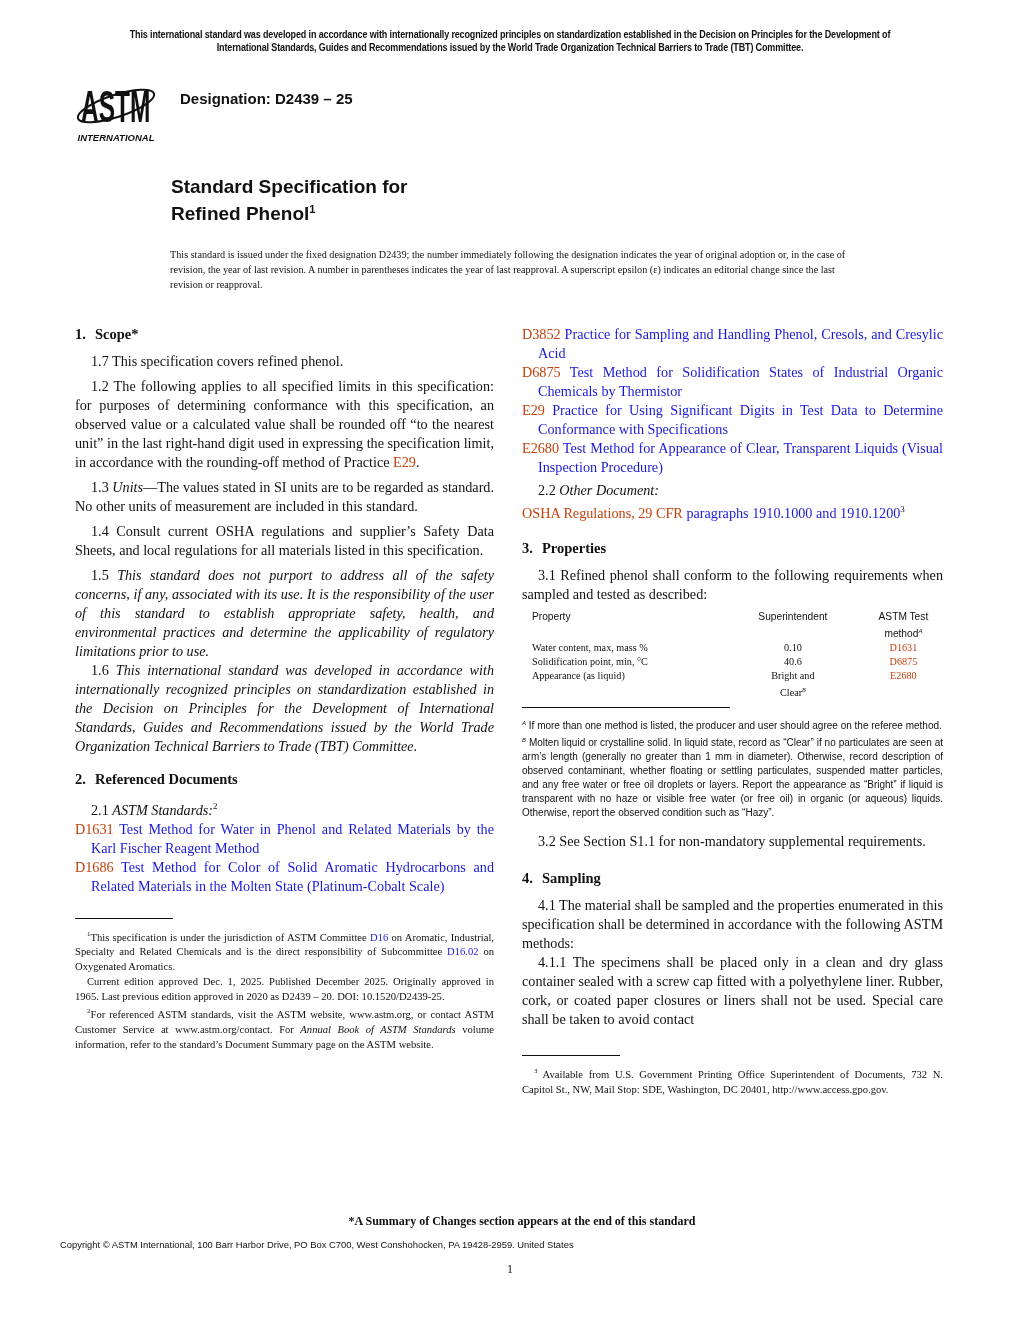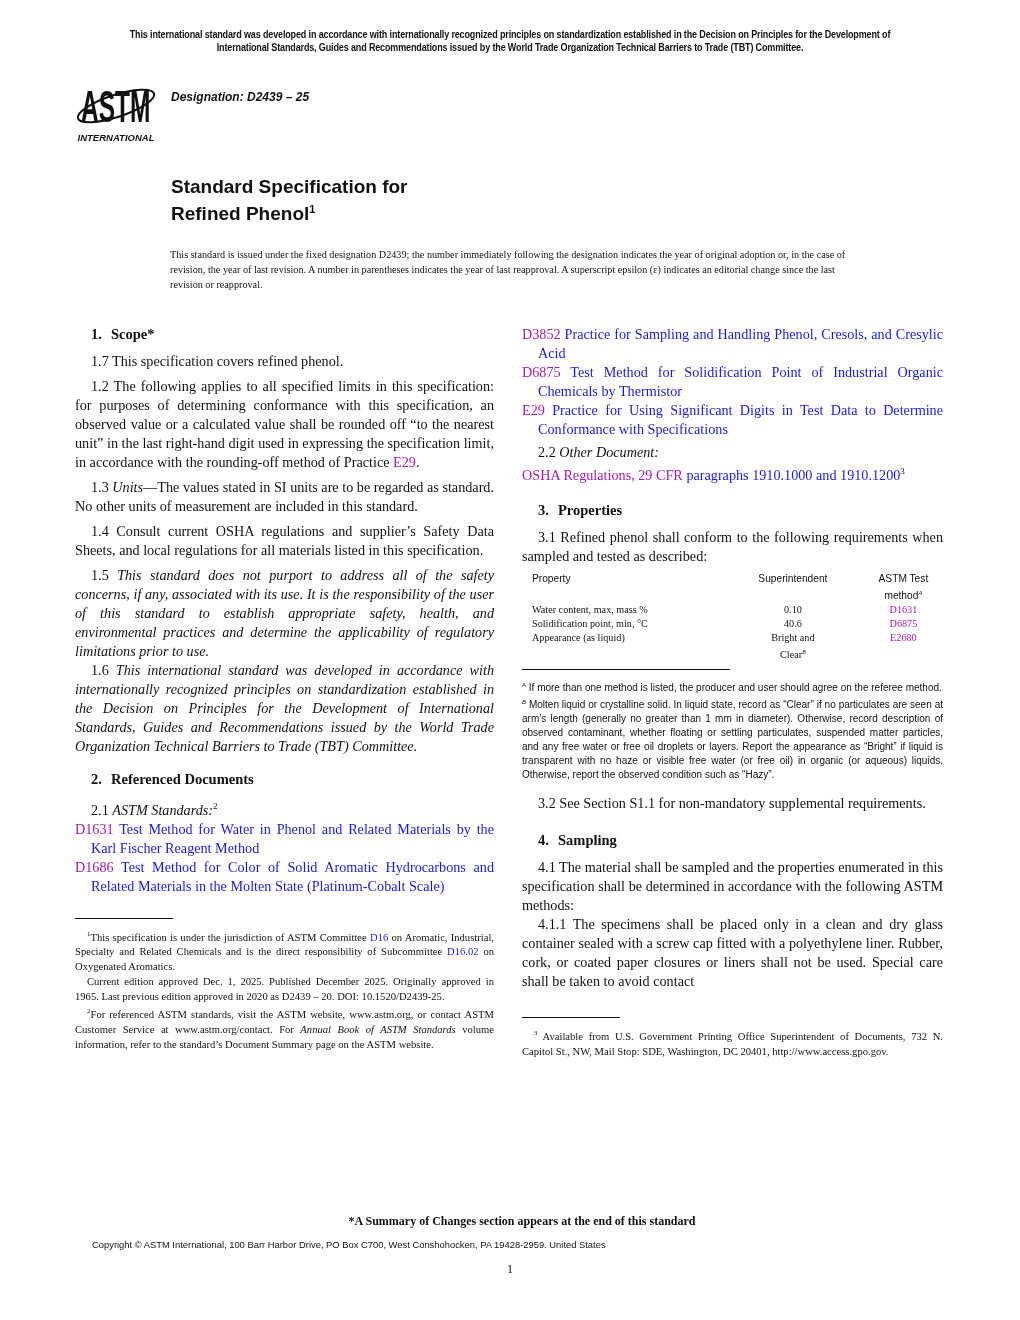--- a/index.html
+++ b/index.html
@@ -1,52 +1,52 @@
 <!DOCTYPE html>
 <html><head>
 <meta charset="utf-8">
 <style>
   html, body { margin:0; padding:0; background:#fff; }
   body { width:1020px; height:1320px; position:relative; overflow:hidden; color:#111;
          font-family:"Liberation Serif", serif; }
-  .red { color:#a21caf; }
+  .red { color:#c2410c; }
   .blue { color:#1a1ad6; }
   .top-notice { position:absolute; left:62px; top:28px; width:896px; text-align:center;
                 font-family:"Liberation Sans", sans-serif; font-size:10px; line-height:13px;
                 font-weight:bold; letter-spacing:-0.15px; transform:scaleX(0.9); transform-origin:center; }
   .logo { position:absolute; left:74px; top:78px; width:88px; height:66px; }
-  .designation { position:absolute; left:171px; top:90px; font-family:"Liberation Sans", sans-serif;
-                 font-size:12px; font-weight:bold;font-style:italic; }
+  .designation { position:absolute; left:180px; top:90px; font-family:"Liberation Sans", sans-serif;
+                 font-size:15px; font-weight:bold; }
   .title { position:absolute; left:171px; top:175px; font-family:"Liberation Sans", sans-serif;
            font-size:19px; font-weight:bold; line-height:23px; }
   .title sup { font-size:11px; }
   .issue-note { position:absolute; left:170px; top:247px; width:690px; font-family:"Liberation Serif", serif;
                 font-size:10.2px; line-height:15px; }
   .col { position:absolute; font-size:14.2px; line-height:19px; text-align:justify; }
   .col-left { left:75px; top:325px; width:419px; }
   .col-right { left:522px; top:325px; width:421px; }
-  .h { font-weight:bold; font-size:14.5px; margin:0 0 8px 16px; }
+  .h { font-weight:bold; font-size:14.5px; margin:0 0 8px 0; }
   .h .num { display:inline-block; width:20px; }
   .p { margin:0 0 6px 0; text-indent:16px; }
   .p.nom { margin-bottom:0; }
   .ref { padding-left:16px; text-indent:-16px; margin:0; text-align:justify; }
   .it { font-style:italic; }
   .fnline { width:98px; border-top:1px solid #111; margin:14px 0 8px 0; }
   .fn { font-size:10.6px; line-height:15px; text-indent:12px; margin:0; text-align:justify; }
   .fn sup { font-size:7px; }
   table.props { width:100%; border-collapse:collapse; font-family:"Liberation Sans", sans-serif;
                 font-size:10.2px; line-height:14px; margin:6px 0 6px 0; }
   table.props th { font-weight:normal; text-align:left; padding:0 0 0 10px; height:28px; vertical-align:top; }
   table.props td { padding:0 0 0 10px; vertical-align:top;font-family:Liberation Serif, serif; }
   table.props .c { text-align:center; }
   .tfnline { width:208px; border-top:1px solid #111; margin:6px 0 8px 0; }
   .tfn { font-family:"Liberation Sans", sans-serif; font-size:10px; line-height:14px; margin:0; text-align:justify; }
   .tfn sup { font-size:6px; font-style:italic; }
   .summary { position:absolute; left:0; width:1020px; top:1214px; text-align:center; font-weight:bold; font-size:12px;padding-left:12px; }
-  .copyright { position:absolute; left:92px; top:1239px; font-family:"Liberation Sans", sans-serif; font-size:9.4px; }
+  .copyright { position:absolute; left:60px; top:1239px; font-family:"Liberation Sans", sans-serif; font-size:9.4px; }
   .pagenum { position:absolute; left:0; width:1020px; top:1262px; text-align:center; font-size:12px; }
 </style>
 </head>
 <body>
 
 <div class="top-notice">This international standard was developed in accordance with internationally recognized principles on standardization established in the Decision on Principles for the Development of International Standards, Guides and Recommendations issued by the World Trade Organization Technical Barriers to Trade (TBT) Committee.</div>
 
 <div class="logo">
   <svg width="88" height="66" viewBox="0 0 88 66">
     <ellipse cx="42" cy="28" rx="40" ry="11" fill="none" stroke="#111" stroke-width="2" transform="rotate(-18 42 28)"></ellipse>
@@ -79,22 +79,23 @@
   <p class="ref"><span class="red">D1686</span> <span class="blue">Test Method for Color of Solid Aromatic Hydrocarbons and Related Materials in the Molten State (Platinum-Cobalt Scale)</span></p>
 
   <div class="fnline" style="margin-top:22px"></div>
   <p class="fn"><sup>1</sup><span>This specification is under the jurisdiction of ASTM Committee </span><a class="blue">D16</a><span> on Aromatic, Industrial, Specialty and Related Chemicals and is the direct responsibility of Subcommittee </span><a class="blue">D16.02</a><span> on Oxygenated Aromatics.</span></p>
   <p class="fn">Current edition approved Dec. 1, 2025. Published December 2025. Originally approved in 1965. Last previous edition approved in 2020 as D2439 – 20. DOI: 10.1520/D2439-25.</p>
   <p class="fn"><sup>2</sup><span>For referenced ASTM standards, visit the ASTM website, www.astm.org, or contact ASTM Customer Service at www.astm.org/contact. For </span><span class="it">Annual Book of ASTM Standards</span><span> volume information, refer to the standard’s Document Summary page on the ASTM website.</span></p>
 </div>
 
 <div class="col col-right">
   <p class="ref"><span class="red">D3852</span> <span class="blue">Practice for Sampling and Handling Phenol, Cresols, and Cresylic Acid</span></p>
-  <p class="ref"><span class="red">D6875</span> <span class="blue">Test Method for Solidification Point of Industrial Organic Chemicals by Thermistor</span></p>
+  <p class="ref"><span class="red">D6875</span> <span class="blue">Test Method for Solidification States of Industrial Organic Chemicals by Thermistor</span></p>
   <p class="ref"><span class="red">E29</span> <span class="blue">Practice for Using Significant Digits in Test Data to Determine Conformance with Specifications</span></p>
+  <p class="ref"><span class="red">E2680</span> <span class="blue">Test Method for Appearance of Clear, Transparent Liquids (Visual Inspection Procedure)</span></p>
   <p class="p nom" style="margin-top:4px"><span>2.2 </span><span class="it">Other Document:</span></p>
   <p class="ref"><span class="red">OSHA Regulations, 29 CFR</span> <span class="blue">paragraphs 1910.1000 and 1910.1200</span><sup style="font-size:9px">3</sup></p>
 
   <div class="h" style="margin-top:16px"><span class="num">3.</span><span>Properties</span></div>
   <p class="p nom">3.1  Refined phenol shall conform to the following requirements when sampled and tested as described:</p>
 
   <table class="props">
     <tbody>
         <tr>
       <th style="width:190px">Property</th>

